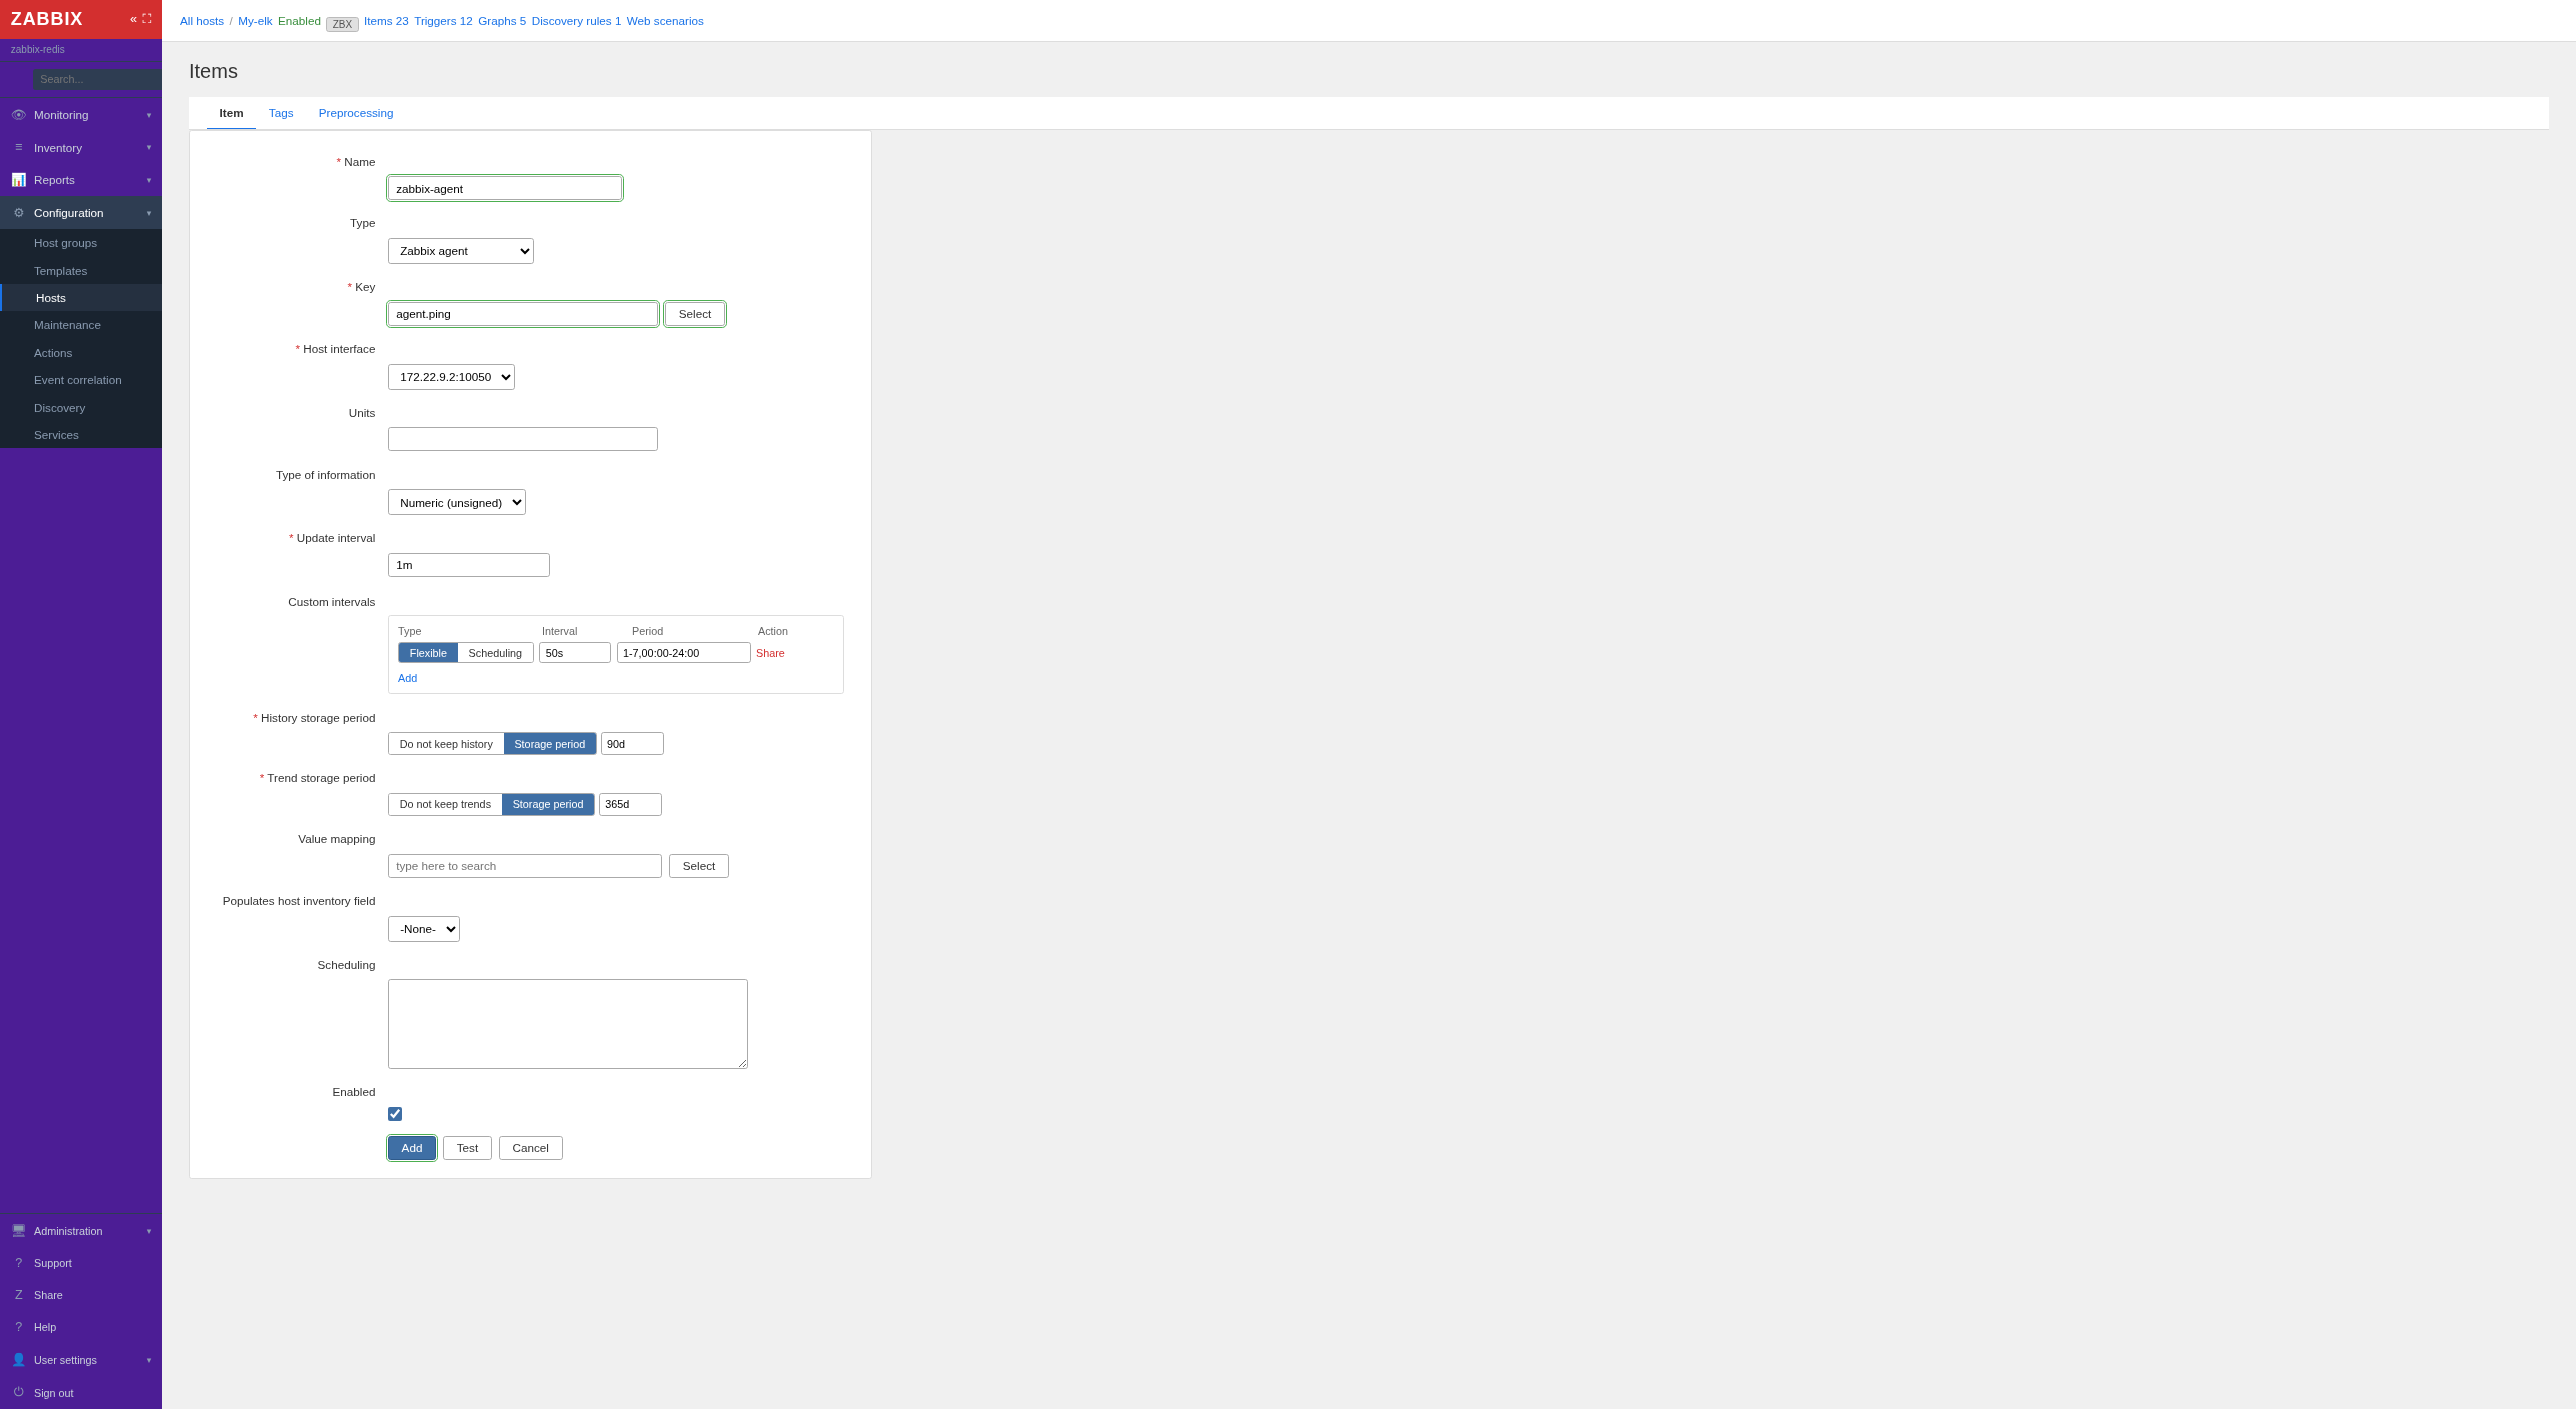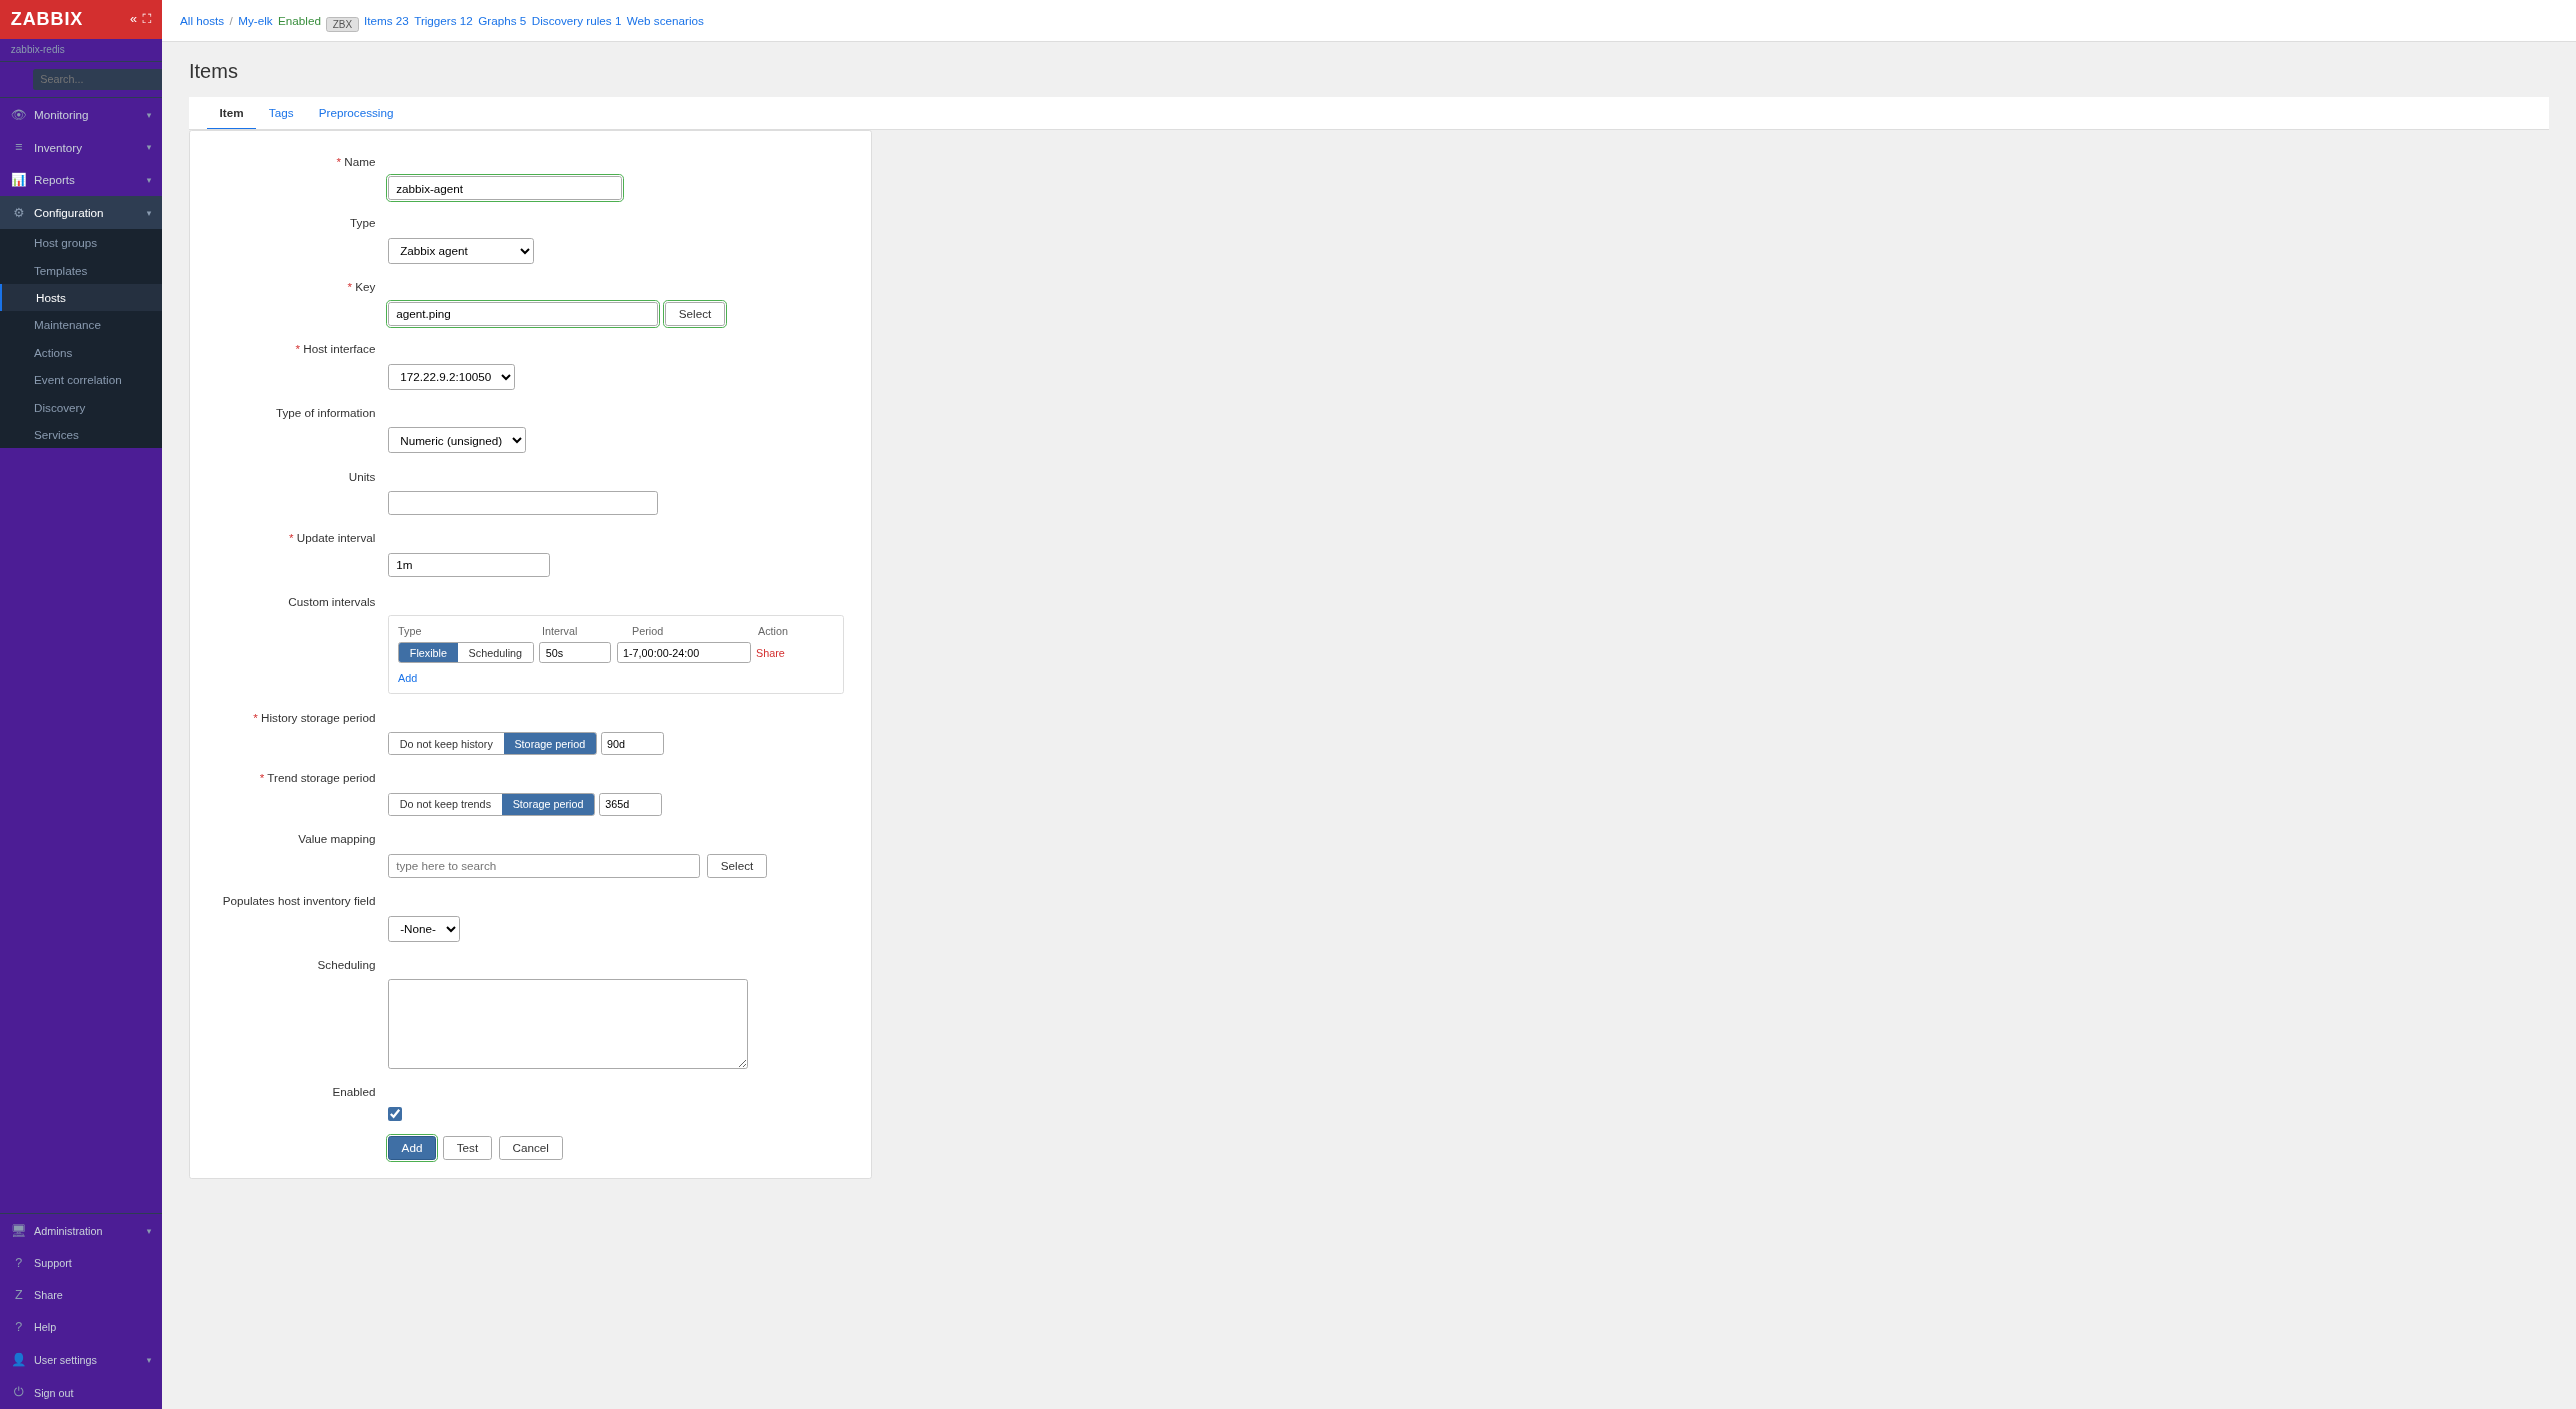--- a/index.html
+++ b/index.html
@@ -325,21 +325,21 @@
     .storage-value-input {
       width: 63px;
       border: 0.9px solid #aaa;
       padding: 4.5px 5.4px;
       font-size: 10.8px;
       border-radius: 2.7px;
     }
 
     
     .value-mapping-input {
-      width: 312px;
+      width: 274px;
       border: 0.9px solid #aaa;
       padding: 4.5px 7.2px;
       font-size: 11.7px;
       border-radius: 2.7px;
       color: #999;
     }
 
     
     .form-textarea {
       width: 360px;
@@ -518,34 +518,34 @@
       <div class="form-row">
         <div class="form-label required">Host interface</div>
         <div class="form-field">
           <select class="form-select">
             <option>172.22.9.2:10050</option>
           </select>
         </div>
       </div>
 
       <div class="form-row">
+        <div class="form-label">Units</div>
+        <div class="form-field">
+          <input type="text" class="form-input" style="width: 270px;" value="">
+        </div>
+      </div>
+
+      <div class="form-row">
         <div class="form-label">Type of information</div>
         <div class="form-field">
           <select class="form-select">
             <option>Numeric (unsigned)</option>
             <option>Numeric (float)</option>
             <option>Character</option>
           </select>
-        </div>
-      </div>
-
-      <div class="form-row">
-        <div class="form-label">Units</div>
-        <div class="form-field">
-          <input type="text" class="form-input" style="width: 270px;" value="">
         </div>
       </div>
 
       <div class="form-row">
         <div class="form-label required">Update interval</div>
         <div class="form-field">
           <input type="text" class="form-input form-input-medium" value="1m" style="">
         </div>
       </div>
 

